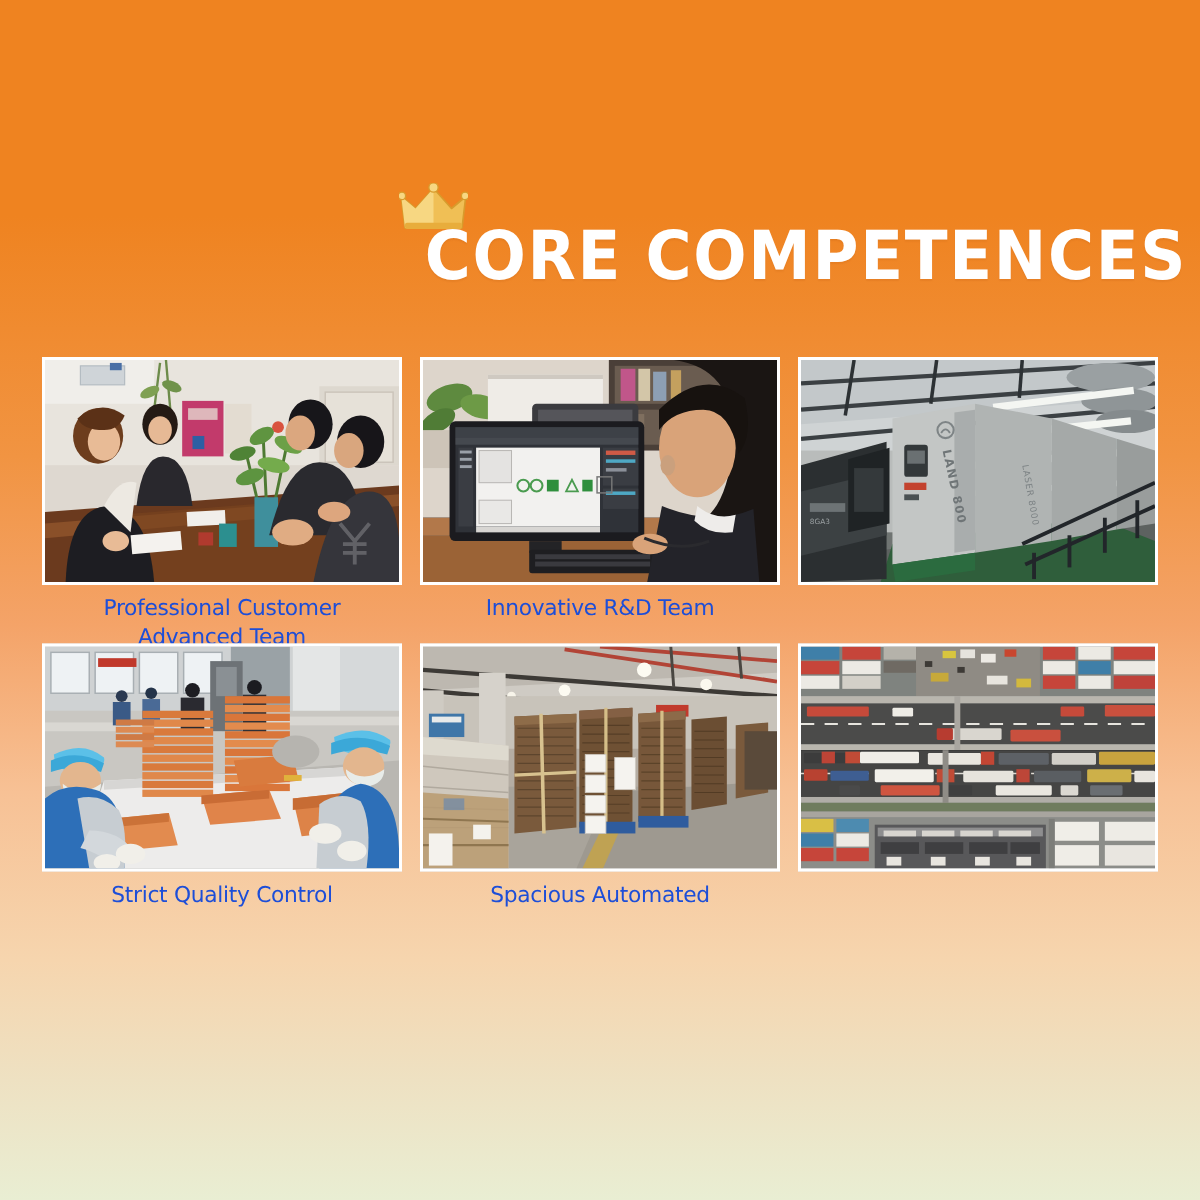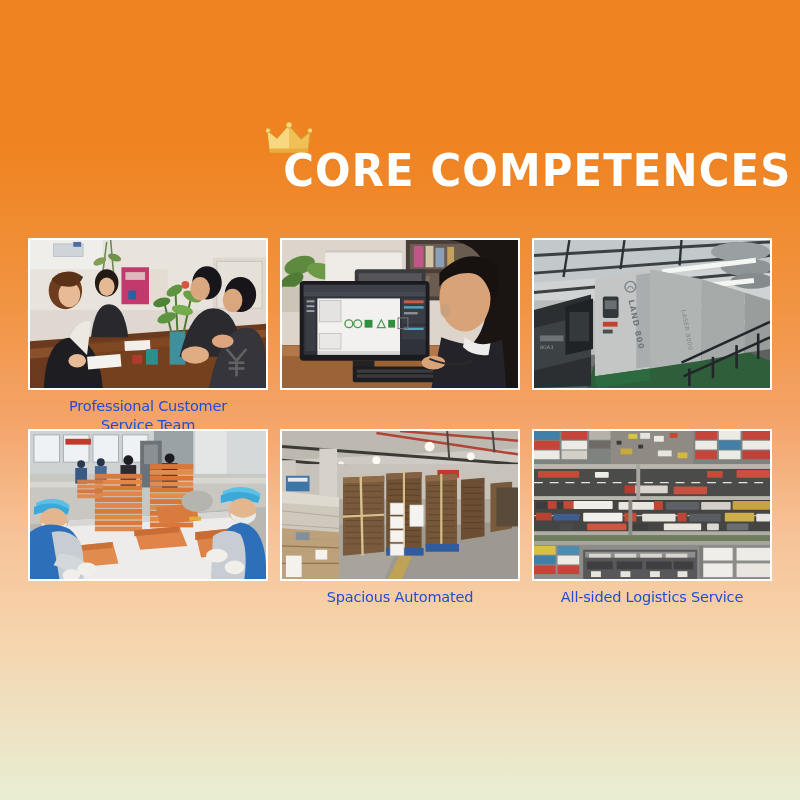--- a/index.html
+++ b/index.html
@@ -174,21 +174,21 @@
         <ellipse cx="196" cy="104" rx="11" ry="7" fill="#dda67e"></ellipse>
 
         <g opacity="0.22" fill="none" stroke="#ffffff" stroke-width="2.6">
           <path d="M200 112 L210 124 L220 112"></path>
           <path d="M202 126 H218 M202 132 H218 M210 124 V140"></path>
         </g>
       </svg>
     </div>
     <div class="caption">
       <div>Professional Customer</div>
-      <div>Service Team</div>
+      <div>Advanced Team</div>
     </div>
   </div>
 
   <div class="card">
     <div class="thumb">
       <svg viewBox="0 0 240 152" preserveAspectRatio="none">
         <rect width="240" height="152" fill="#cfc6bb"></rect>
 
         <rect x="0" y="0" width="240" height="110" fill="#ddd5cb"></rect>
 
@@ -261,20 +261,23 @@
         <path d="M160 34 q30 -30 58 -8 q6 26 -4 38 q-6 -30 -24 -30 q-20 0 -30 14 Z" fill="#17120f"></path>
         <path d="M162 100 q34 14 62 2 l4 50 H152 Z" fill="#232329"></path>
         <path d="M186 100 q12 10 26 6 l-2 12 q-16 2 -26 -8 Z" fill="#eeecea"></path>
         <ellipse cx="166" cy="72" rx="5" ry="7" fill="#caa07d"></ellipse>
 
         <ellipse cx="154" cy="126" rx="12" ry="7" fill="#d9a379"></ellipse>
 
         <path d="M150 122 q24 10 44 2" stroke="#2a2a2e" stroke-width="2" fill="none"></path>
       </svg>
     </div>
+    <div class="caption">
+      <div>Innovative R&amp;D Team</div>
+    </div>
   </div>
 
   <div class="card two-line">
     <div class="thumb">
       <svg viewBox="0 0 240 152" preserveAspectRatio="none">
         <rect width="240" height="152" fill="#b9bcbb"></rect>
 
         <rect x="0" y="0" width="240" height="62" fill="#cfd3d4"></rect>
         <path d="M0 0 H240 V26 L0 44 Z" fill="#c3c8ca"></path>
 
@@ -456,20 +459,23 @@
           <path d="M194 66 q20 -8 40 2 l-2 6 q-20 -6 -38 0 Z" fill="#3ba8d8"></path>
           <ellipse cx="216" cy="82" rx="14" ry="13" fill="#e3b68e"></ellipse>
           <path d="M204 84 q12 10 26 0 q0 10 -12 12 q-14 -2 -14 -12 Z" fill="#e8ece9"></path>
           <path d="M186 152 q0 -52 28 -58 q28 4 26 58 Z" fill="#2d6fb8"></path>
           <path d="M186 108 q14 -10 28 -2 q8 14 4 46 l-34 0 Z" fill="#c7cdd2"></path>
           <ellipse cx="190" cy="128" rx="11" ry="7" fill="#f1efe9"></ellipse>
           <ellipse cx="208" cy="140" rx="10" ry="7" fill="#f1efe9"></ellipse>
         </g>
       </svg>
     </div>
+    <div class="caption">
+      <div>Strict Quality Control</div>
+    </div>
   </div>
 
   <div class="card">
     <div class="thumb">
       <svg viewBox="0 0 240 152" preserveAspectRatio="none">
         <rect width="240" height="152" fill="#b5ada3"></rect>
 
         <rect x="0" y="0" width="240" height="46" fill="#cfcbc4"></rect>
         <path d="M0 0 H240 V18 L0 30 Z" fill="#bdb8b0"></path>
 
@@ -708,18 +714,15 @@
 
         <g>
           <rect x="172" y="120" width="30" height="13" fill="#f0eee8"></rect>
           <rect x="206" y="120" width="34" height="13" fill="#eeece6"></rect>
           <rect x="172" y="136" width="30" height="14" fill="#efede7"></rect>
           <rect x="206" y="136" width="34" height="14" fill="#e9e6e0"></rect>
           <rect x="168" y="118" width="4" height="34" fill="#7c7d79"></rect>
         </g>
       </svg>
     </div>
-    <div class="caption">
-      <div>All-sided Logistics Service</div>
-    </div>
   </div>
 
 </div>
 
 </body></html>

